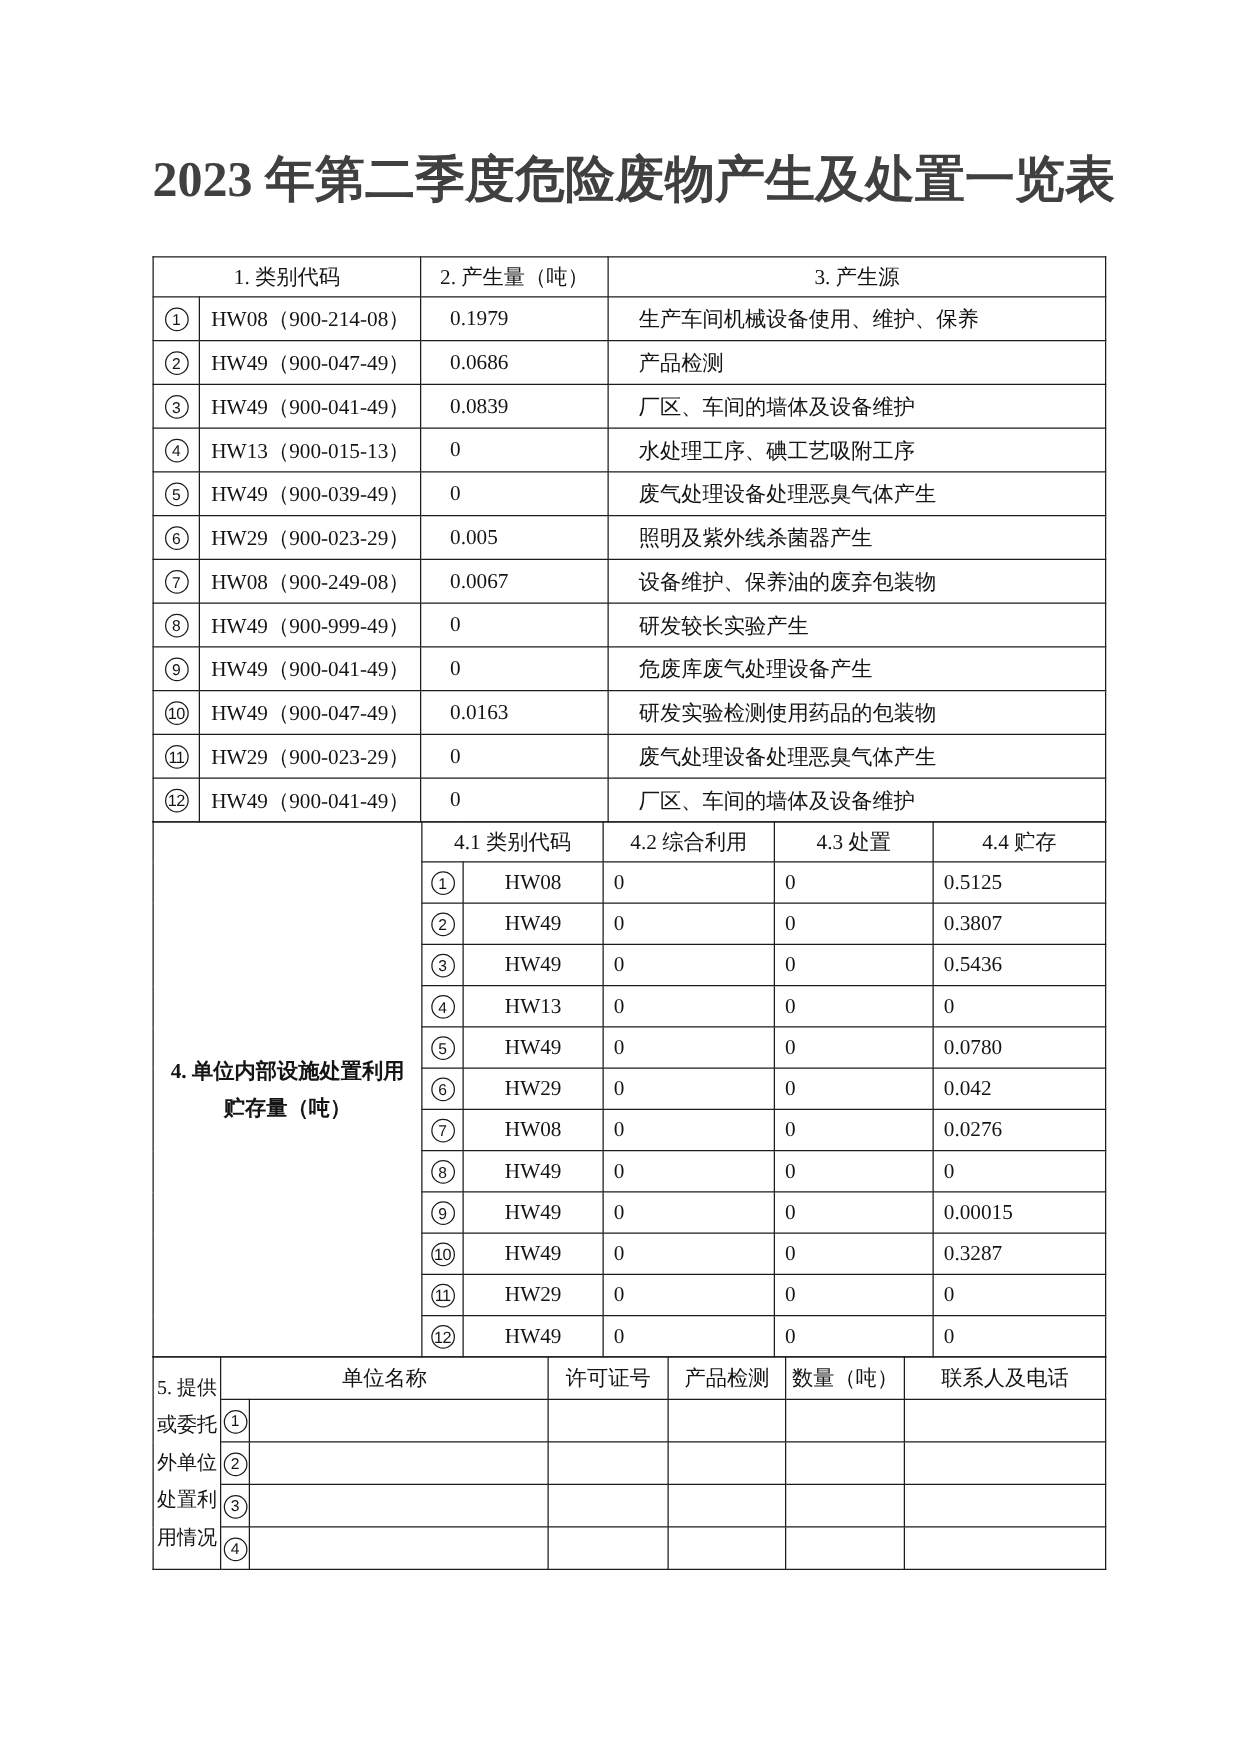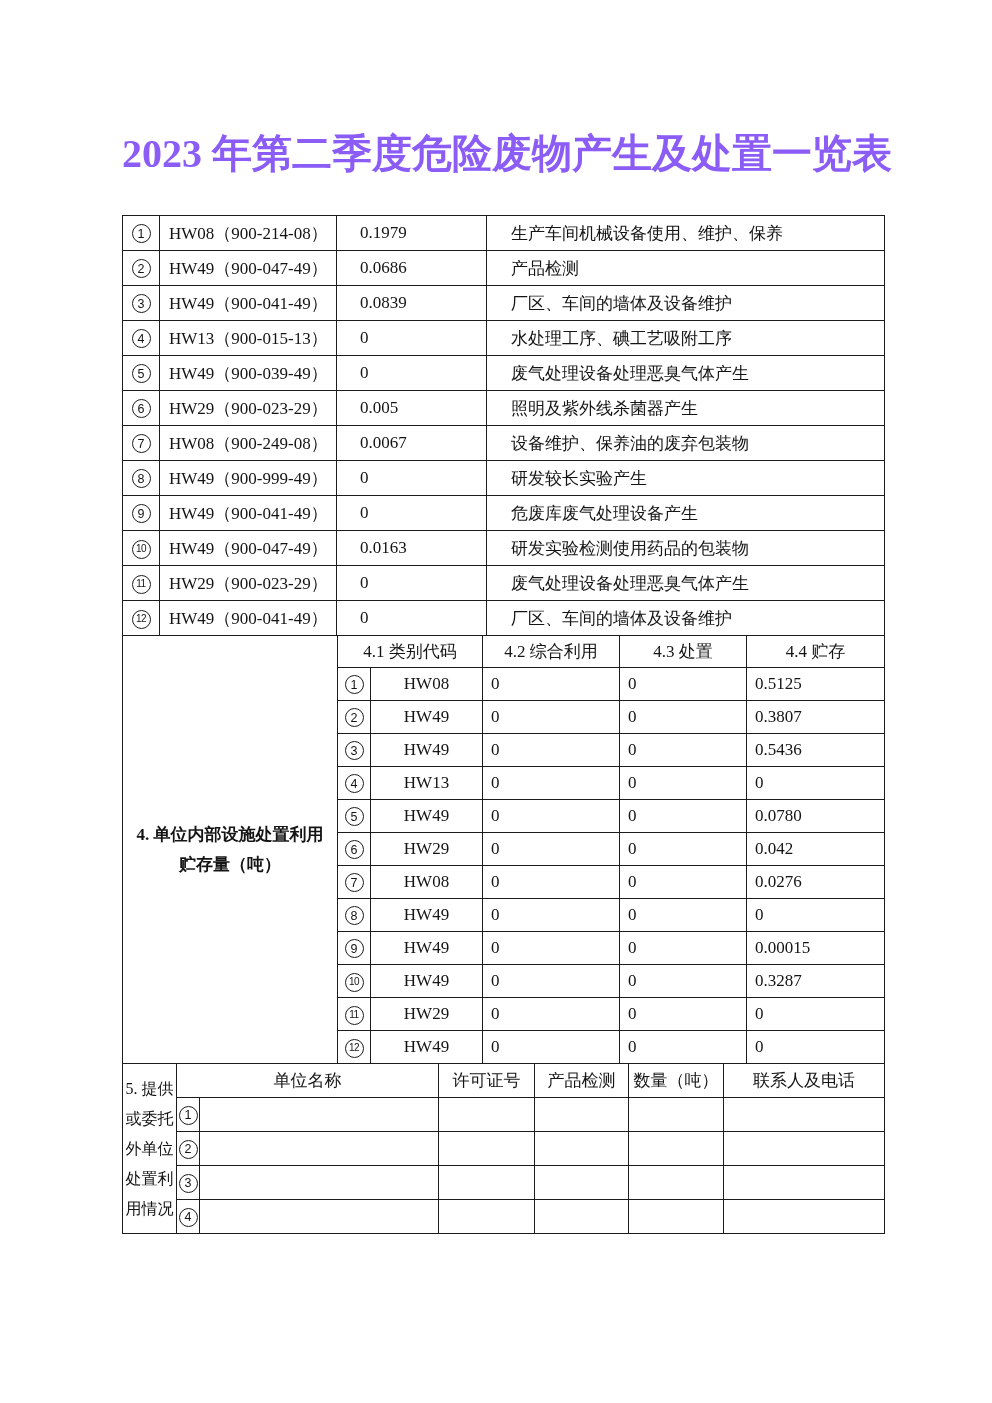--- a/index.html
+++ b/index.html
@@ -4,21 +4,21 @@
 <style>
   html,body{margin:0;padding:0;background:#fff;}
   .page{
     width:992px;height:1403px;background:#ffffff;position:relative;
     font-family:"Liberation Serif","DejaVu Serif",serif;color:#141414;
     overflow:hidden;
   }
   .content{position:absolute;left:122px;top:112px;width:762px;}
   .doc-title{
     text-align:center;font-size:40px;font-weight:bold;line-height:48px;
-    margin:18px 0 37px 0;white-space:nowrap;color:#8b5cf6;
+    margin:8px 0 37px 0;white-space:nowrap;color:#404040;
   }
   table{border-collapse:collapse;table-layout:fixed;width:762px;}
   table.stack{margin-top:-1px;}
   td{
     border:1px solid #1c1c1c;font-size:17px;padding:0;vertical-align:middle;
     overflow:hidden;color:#141414;
   }
   tr.hr1{height:32px;} tr.r35{height:35px;}
   tr.hr4{height:32px;} tr.r33{height:33px;}
   tr.hr5{height:34px;} tr.r34{height:34px;}
@@ -29,38 +29,43 @@
   .nowrap{white-space:nowrap;margin-top:20px;}
   .label-cell{text-align:center;line-height:30px;font-weight:bold;}
   .label-cell5{text-align:center;line-height:30px;font-size:16px;}
   .label-cell5 div{white-space:nowrap;}
   .circ{
     display:inline-flex;align-items:center;justify-content:center;
     width:19px;height:19px;border:1.3px solid #1c1c1c;border-radius:50%;
     font-size:12.5px;line-height:1;box-sizing:border-box;
     font-family:"Liberation Sans","DejaVu Sans",sans-serif;
   }
-  .circ.two{font-size:10px;letter-spacing:-0.5px;}
+  .circ.two{font-size:13px;letter-spacing:-0.5px;}
 </style>
 </head>
 <body>
 
 <div class="page">
   <div class="content">
 
     <h1 class="doc-title">2023 年第二季度危险废物产生及处置一览表</h1>
 
     <table>
       <colgroup>
         <col style="width:37px">
           <col style="width:177px">
         <col style="width:150px">
           <col style="width:398px">
       </colgroup>
       <tbody id="t1-body">
+        <tr class="hr1">
+          <td colspan="2" class="center">1. 类别代码</td>
+          <td class="center">2. 产生量（吨）</td>
+          <td class="center">3. 产生源</td>
+        </tr>
       <tr class="r35">
             <td class="num"><span class="circ">1</span></td>
             <td class="pl9 nowrap">HW08（900-214-08）</td>
             <td class="pl7">0.1979</td>
             <td class="pl10 nowrap">生产车间机械设备使用、维护、保养</td>
           </tr>
           <tr class="r35">
             <td class="num"><span class="circ">2</span></td>
             <td class="pl9 nowrap">HW49（900-047-49）</td>
             <td class="pl7">0.0686</td>

